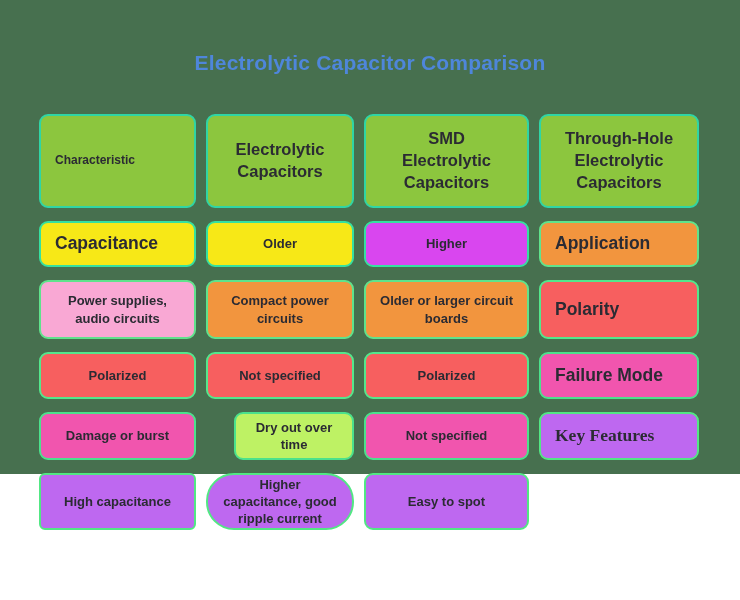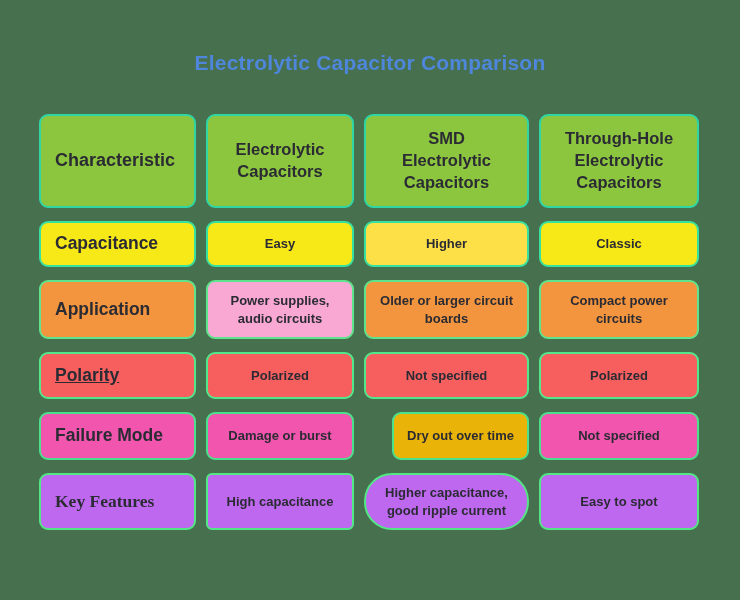--- a/index.html
+++ b/index.html
@@ -10,21 +10,21 @@
     width: 740px;
     height: 600px;
     position: relative;
     overflow: hidden;
     font-family: "Liberation Sans", sans-serif;
   }
   .canvas {
     position: absolute;
     inset: 0;
     width: 740px;
-    height: 600px;
+    height: 474px;
   }
   .page-title {
     position: absolute;
     top: 51px;
     left: 0;
     width: 740px;
     text-align: center;
     font-size: 21px;
     font-weight: bold;
     letter-spacing: 0.2px;
@@ -48,21 +48,21 @@
     justify-content: center;
     text-align: center;
     line-height: 1.32;
   }
   .cell.header-data {
     font-size: 16.5px;
     font-weight: bold;
     padding: 4px 17px;
   }
   .cell.header-label {
-    font-size: 18px;
+    font-size: 12px;
     font-weight: bold;
     justify-content: flex-start;
     text-align: left;
     padding: 4px 12px 4px 14px;
   }
   .cell.row-label {
     font-size: 17.5px;
     font-weight: bold;
     justify-content: flex-start;
     text-align: left;
@@ -101,37 +101,36 @@
   <div class="page-title" style="color: rgb(78, 134, 219);">Electrolytic Capacitor Comparison</div>
 
   <div class="comparison-table" style="color: rgb(43, 43, 51);">
 
     <div class="cell header-label" style="background-color: rgb(140, 198, 62); border-color: rgb(47, 213, 165);">Characteristic</div>
     <div class="cell header-data" style="background-color: rgb(140, 198, 62); border-color: rgb(47, 213, 165);">Electrolytic Capacitors</div>
     <div class="cell header-data" style="background-color: rgb(140, 198, 62); border-color: rgb(47, 213, 165);">SMD Electrolytic Capacitors</div>
     <div class="cell header-data" style="background-color: rgb(140, 198, 62); border-color: rgb(47, 213, 165);">Through-Hole Electrolytic Capacitors</div>
 
     <div class="cell row-label" style="background-color: rgb(247, 232, 23); border-color: rgb(53, 224, 160);">Capacitance</div>
-    <div class="cell data" style="background-color: rgb(247, 232, 23); border-color: rgb(53, 224, 160);">Easy</div>
-    <div class="cell data" style="background-color: #fde047; border-color: rgb(53, 224, 160);">Higher</div>
-    <div class="cell data" style="background-color: rgb(247, 232, 23); border-color: rgb(53, 224, 160);">Classic</div>
+    <div class="cell data" style="background-color: rgb(247, 232, 23); border-color: rgb(53, 224, 160);">Older</div>
+    <div class="cell data" style="background-color: #d946ef; border-color: rgb(53, 224, 160);">Higher</div>
 
     <div class="cell row-label" style="background-color: rgb(242, 149, 62); border-color: rgb(95, 227, 140);">Application</div>
     <div class="cell data" style="background-color: #f9a8d4; border-color: rgb(95, 227, 140);">Power supplies, audio circuits</div>
+    <div class="cell data" style="background-color: rgb(242, 149, 62); border-color: rgb(95, 227, 140);">Compact power circuits</div>
     <div class="cell data" style="background-color: rgb(242, 149, 62); border-color: rgb(95, 227, 140);">Older or larger circuit boards</div>
-    <div class="cell data" style="background-color: rgb(242, 149, 62); border-color: rgb(95, 227, 140);">Compact power circuits</div>
 
-    <div class="cell row-label" style="background-color: rgb(247, 95, 95); border-color: rgb(83, 231, 140); text-decoration: underline;">Polarity</div>
+    <div class="cell row-label" style="background-color: rgb(247, 95, 95); border-color: rgb(83, 231, 140);">Polarity</div>
     <div class="cell data" style="background-color: rgb(247, 95, 95); border-color: rgb(83, 231, 140);">Polarized</div>
     <div class="cell data" style="background-color: rgb(247, 95, 95); border-color: rgb(83, 231, 140);">Not specified</div>
     <div class="cell data" style="background-color: rgb(247, 95, 95); border-color: rgb(83, 231, 140);">Polarized</div>
 
     <div class="cell row-label" style="background-color: rgb(241, 85, 174); border-color: rgb(75, 225, 140);">Failure Mode</div>
     <div class="cell data" style="background-color: rgb(241, 85, 174); border-color: rgb(75, 225, 140);">Damage or burst</div>
-    <div class="cell data" style="background-color: #eab308; border-color: rgb(75, 225, 140); margin-left: 28px;">Dry out over time</div>
+    <div class="cell data" style="background-color: #bef264; border-color: rgb(75, 225, 140); margin-left: 28px;">Dry out over time</div>
     <div class="cell data" style="background-color: rgb(241, 85, 174); border-color: rgb(75, 225, 140);">Not specified</div>
 
     <div class="cell row-label" style="background-color: rgb(190, 104, 240); border-color: rgb(82, 231, 132); font-family: Liberation Serif, serif;">Key Features</div>
     <div class="cell data" style="background-color: rgb(190, 104, 240); border-color: rgb(82, 231, 132); border-radius: 6px;">High capacitance</div>
     <div class="cell data" style="background-color: rgb(190, 104, 240); border-color: rgb(82, 231, 132); border-radius: 28px;">Higher capacitance, good ripple current</div>
     <div class="cell data" style="background-color: rgb(190, 104, 240); border-color: rgb(82, 231, 132);">Easy to spot</div>
   </div>
 
   <div class="watermark" style="color: rgb(150, 163, 157);">
     <span>Made with</span>

